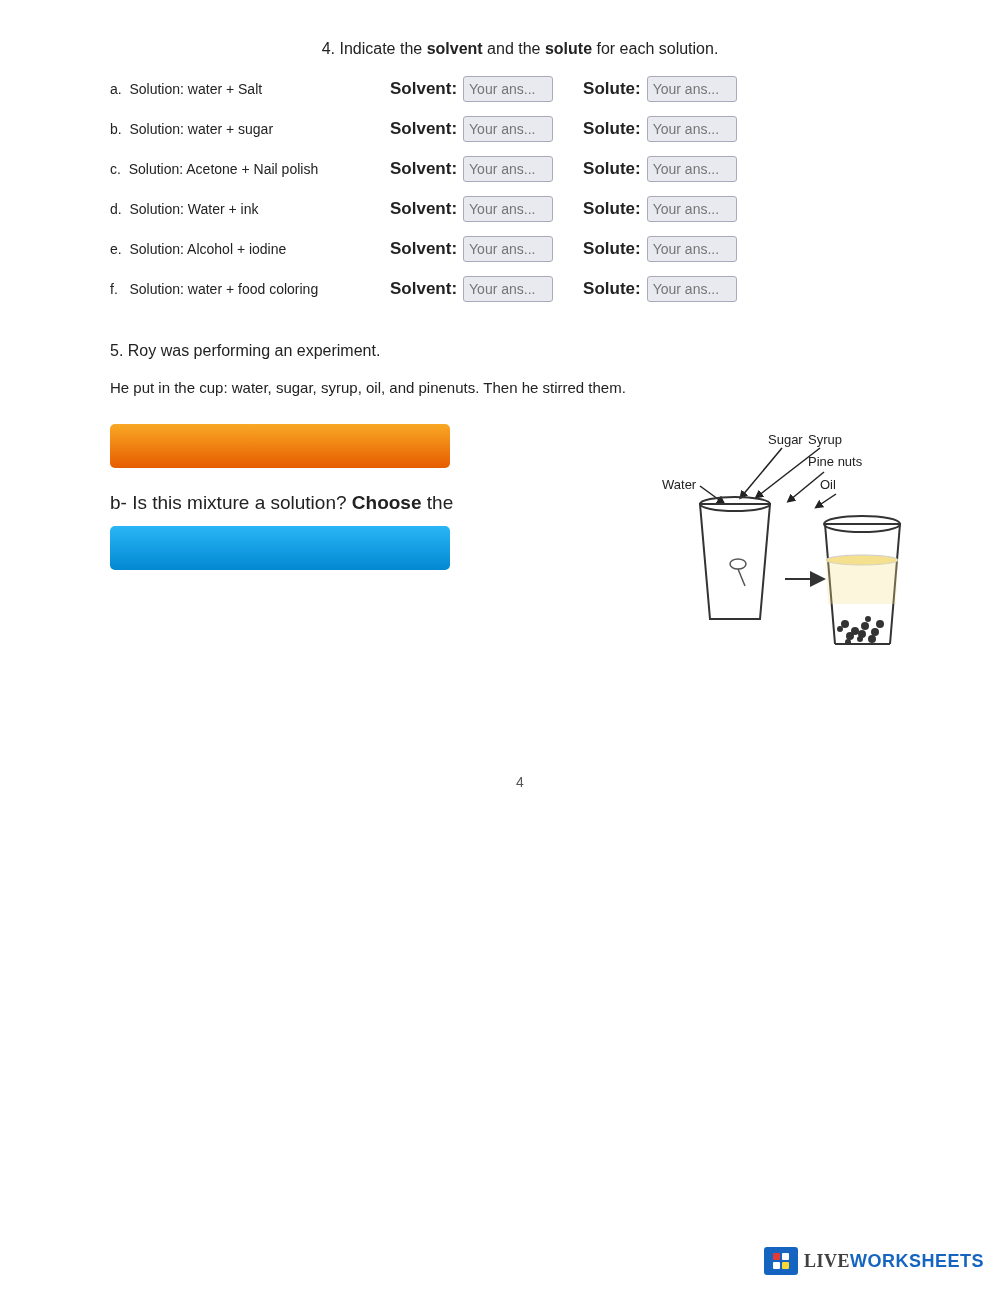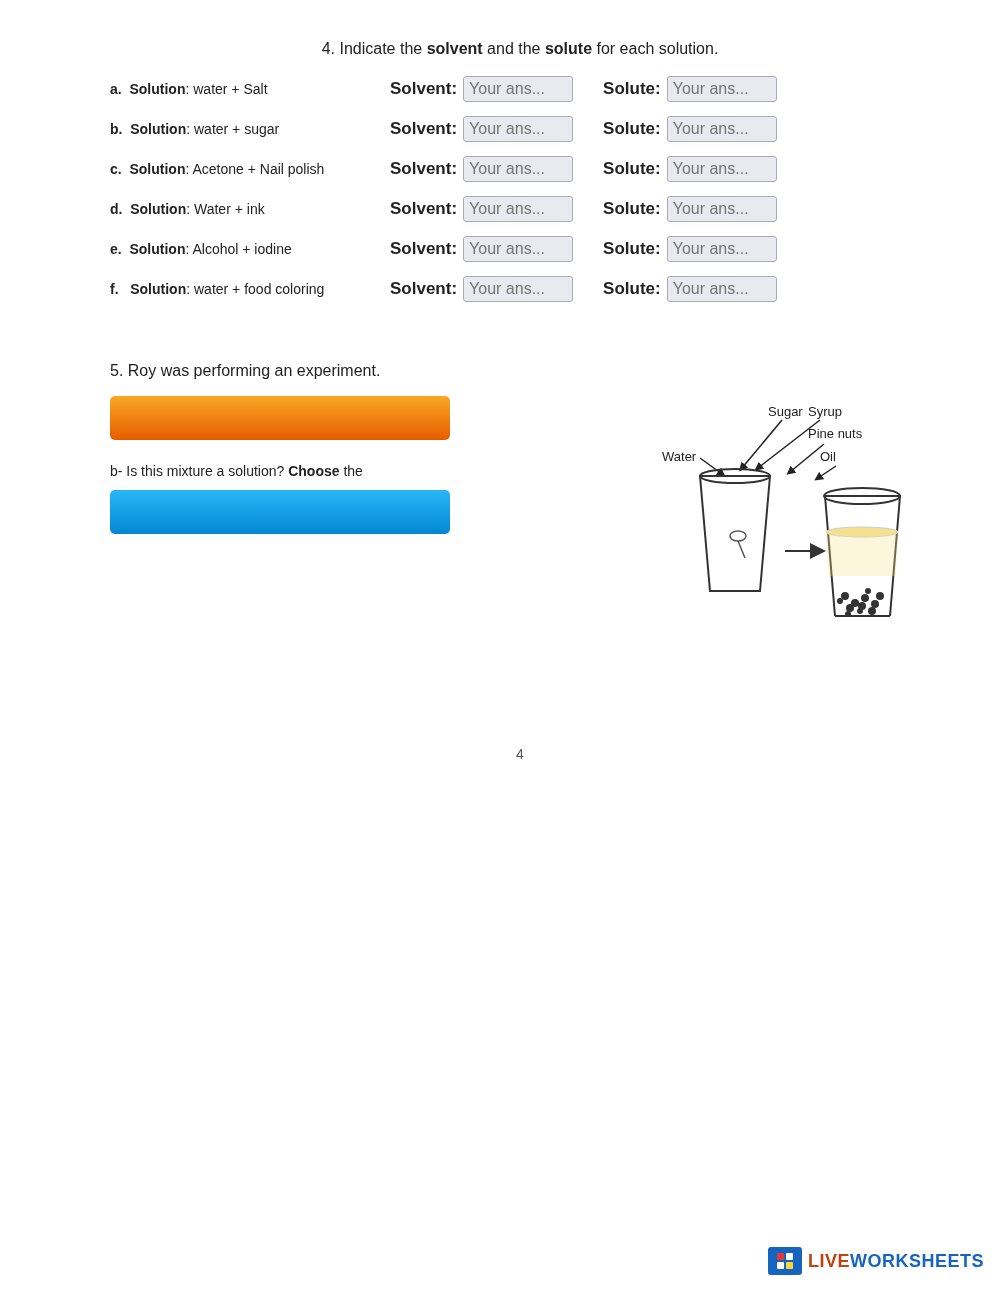--- a/index.html
+++ b/index.html
@@ -29,44 +29,44 @@
       display: flex;
       align-items: center;
       margin-bottom: 14px;
       gap: 0;
     }
     .solution-label {
       width: 280px;
       font-size: 14px;
     }
     .solution-label b {
-      font-weight: bold;
+      font-weight: normal;
     }
     .field-group {
       display: flex;
       align-items: center;
       margin-right: 30px;
     }
     .field-label {
       font-weight: bold;
       font-size: 17px;
       margin-right: 6px;
     }
     .answer-input {
-      width: 110px;
+      width: 90px;
       height: 26px;
       border: 1.5px solid #aab;
       border-radius: 3px;
       background: #e8eaf0;
       color: #999;
-      font-size: 16px;
+      font-size: 14px;
       padding: 2px 5px;
     }
     .q5-block {
-      margin-top: 60px;
+      margin-top: 40px;
     }
     .q5-title {
       font-size: 16px;
       margin-bottom: 16px;
     }
     .q5-body {
       font-size: 15px;
       margin-bottom: 24px;
       line-height: 1.6;
     }
@@ -92,21 +92,21 @@
     .orange-input-bar {
       width: 340px;
       height: 44px;
       background: linear-gradient(180deg, #f9a825 0%, #e65c00 100%);
       border-radius: 5px;
       margin-bottom: 20px;
       border: none;
       cursor: pointer;
     }
     .q5-b {
-      font-size: 14px;
+      font-size: 19px;
       margin-bottom: 8px;
       line-height: 1.6;
     }
     .correct-answer-label {
       font-size: 15px;
       margin-bottom: 10px;
       margin-top: 8px;
     }
     .blue-input-bar {
       width: 340px;
@@ -157,21 +157,22 @@
       border-radius: 1px;
     }
     .lws-brand-text {
       font-size: 18px;
       font-weight: bold;
       color: #1565c0;
       font-family: Arial, sans-serif;
       letter-spacing: 0.5px;
     }
     .lws-live {
-      color: #c2410c;
+      color: #404040;
+      font-family: Liberation Serif, serif;
     }
   </style>
 </head>
 <body>
 
 <div class="page">
 
   <div class="question-block">
     <div class="question-title">
       4. Indicate the <b>solvent</b> and the <b>solute</b> for each solution.
@@ -257,20 +258,21 @@
       </div>
       <div class="field-group">
         <span class="field-label">Solute:</span>
         <input class="answer-input" type="text" placeholder="Your ans..." style="">
       </div>
     </div>
   </div>
 
   <div class="q5-block">
     <div class="q5-title">5. Roy was performing an experiment.</div>
+    <div class="q5-body">He put in the cup: water, sugar, syrup, oil, and pinenuts. Then he stirred them.</div>
 
     <div class="q5-content">
 
       <div class="q5-left">
         <button class="orange-input-bar"></button>
 
         <div class="q5-b">
           b- Is this mixture a solution? <b>Choose</b> the
         </div>
         <button class="blue-input-bar"></button>

